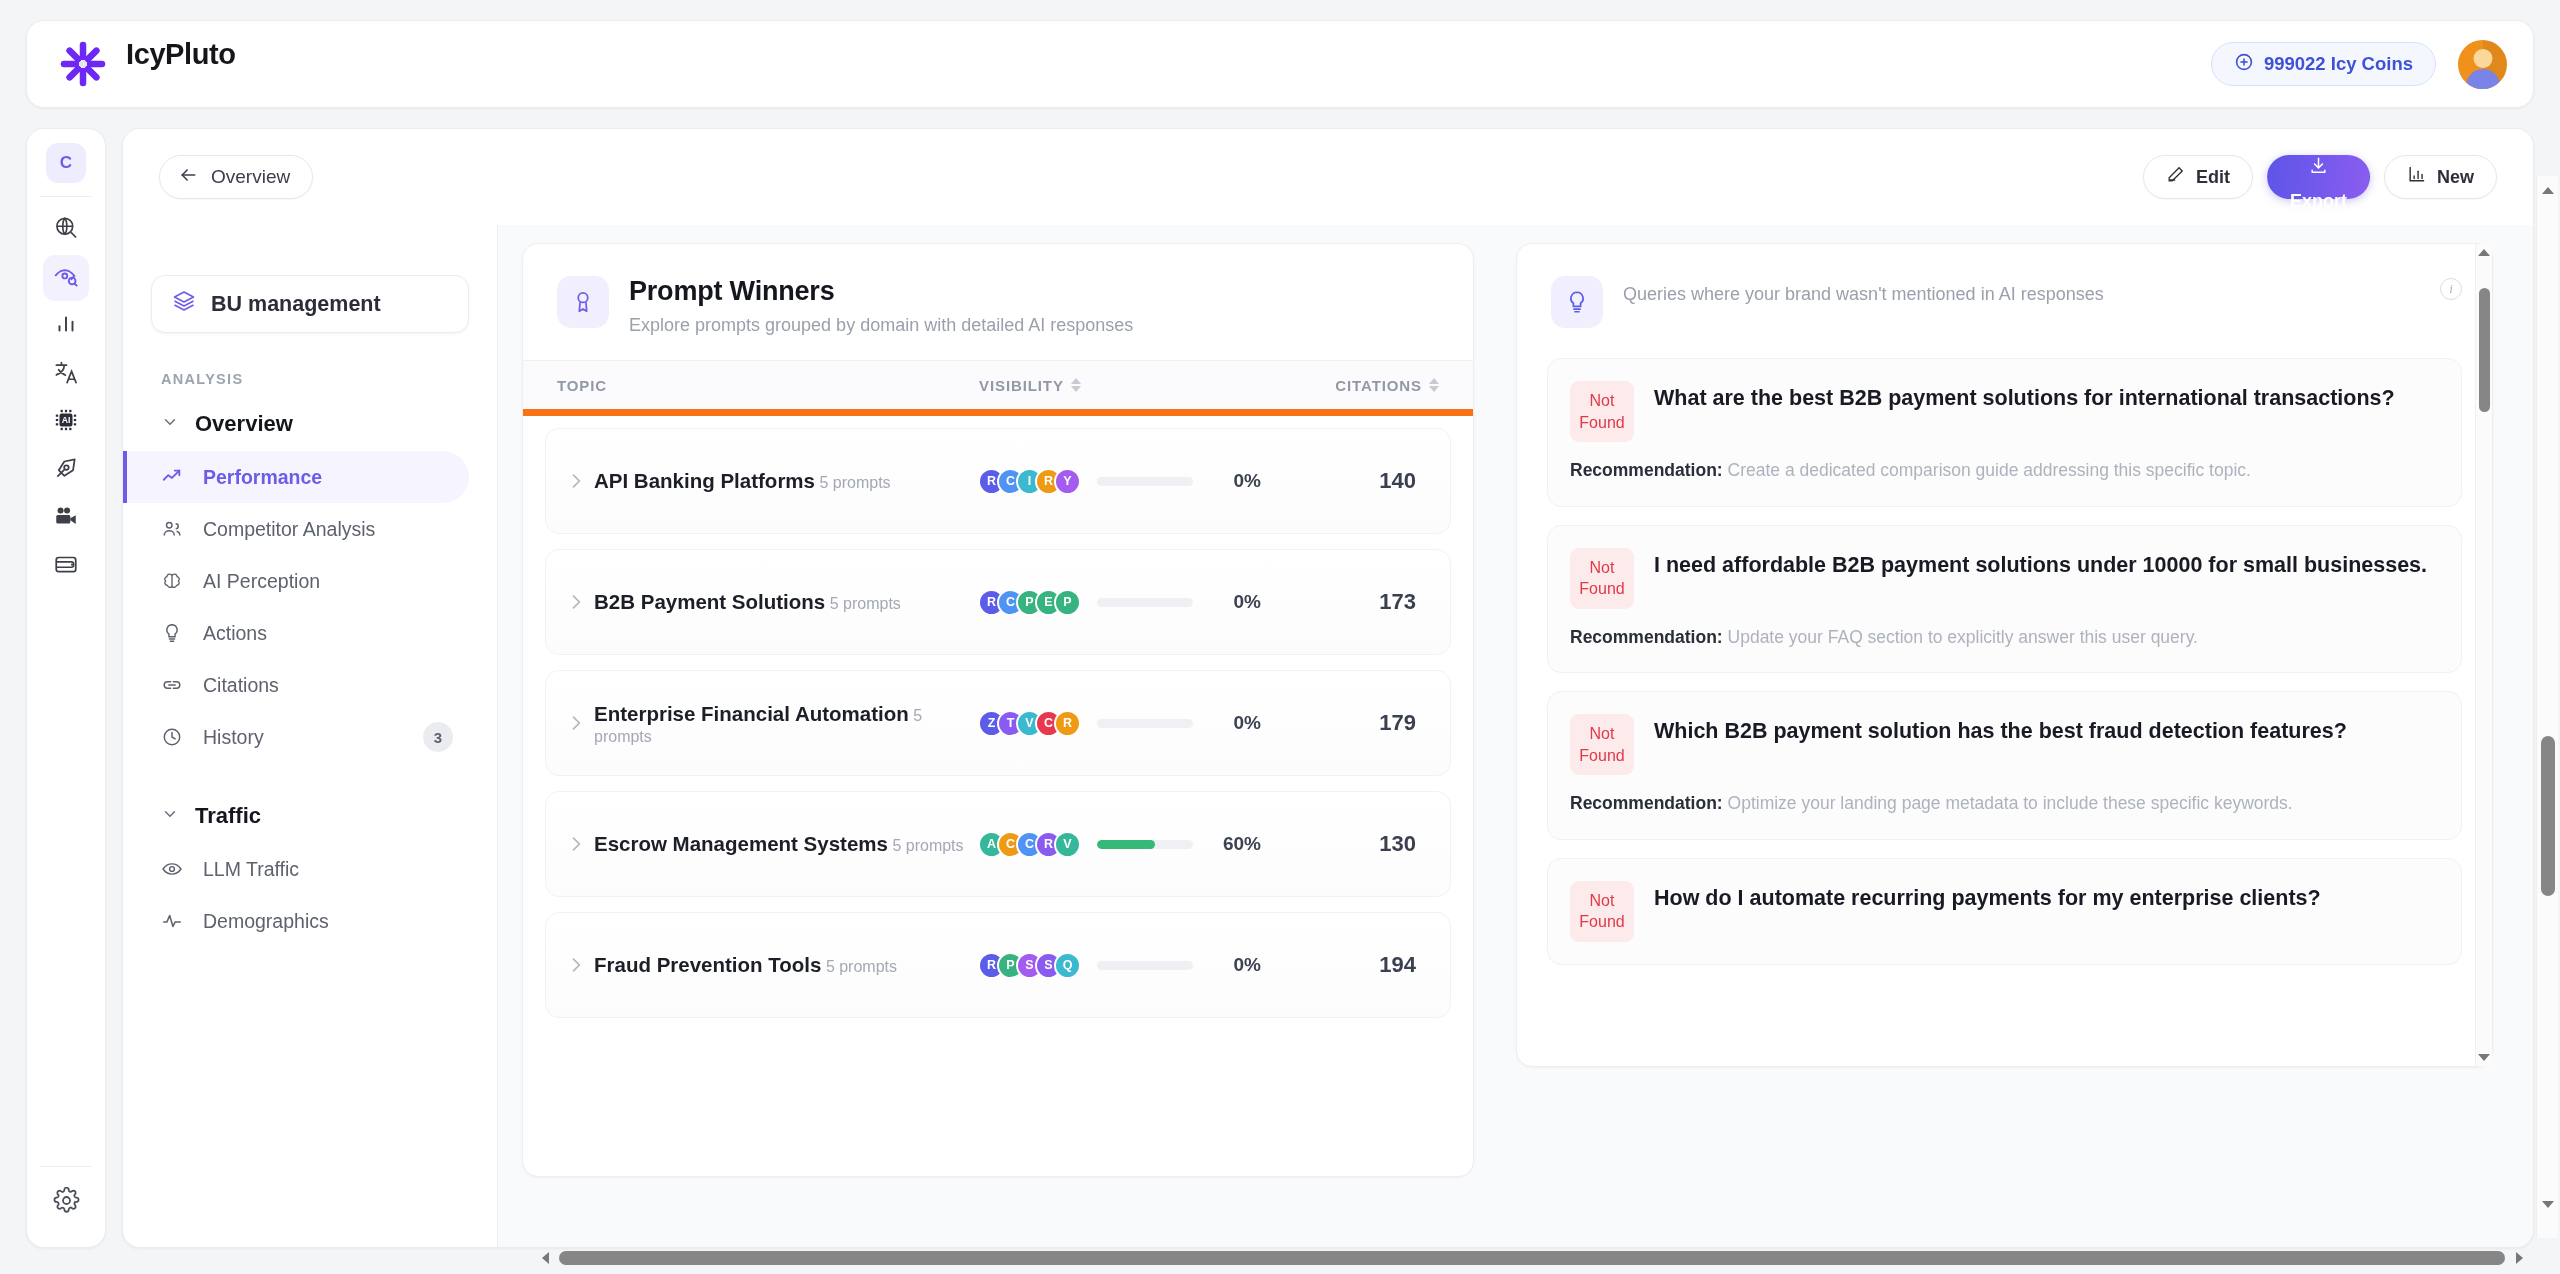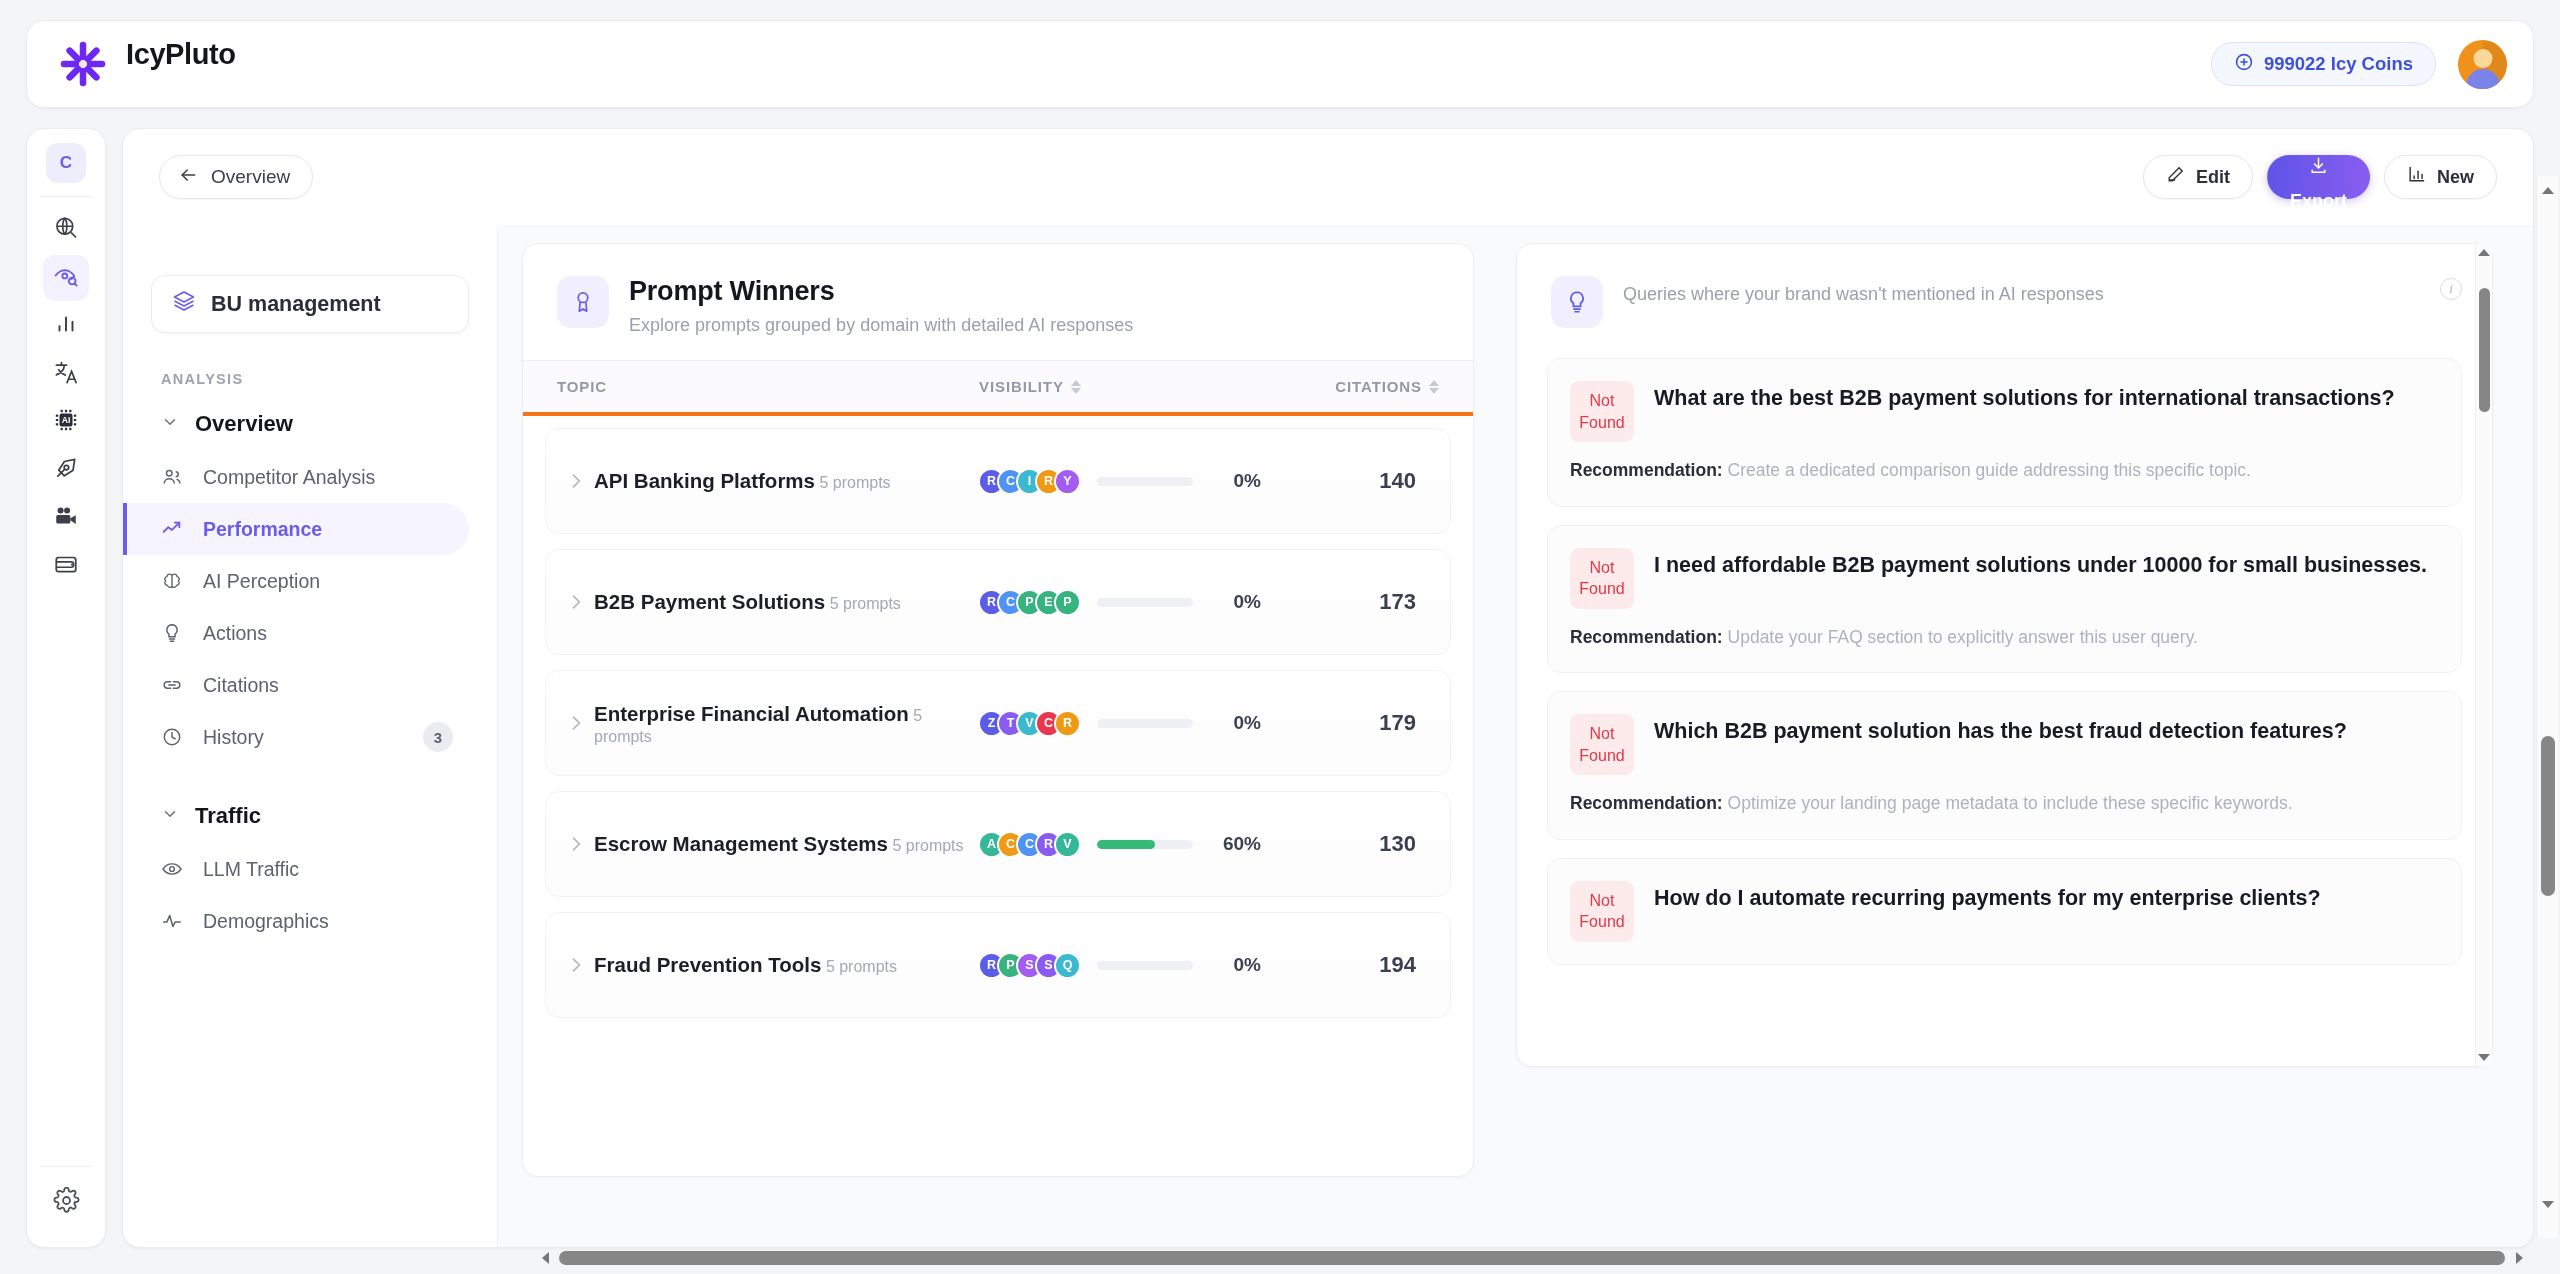--- a/index.html
+++ b/index.html
@@ -175,21 +175,21 @@
     width: 52px; height: 52px; border-radius: 14px; background:#f1effe;
     display:flex; align-items:center; justify-content:center; color:#6c5ce7; flex:none;
   }
   .card-title { font-size: 27px; font-weight: 700; color:#15171e; letter-spacing:-.2px; }
   .card-sub { font-size: 18px; color:#9aa0ac; margin-top: 8px; }
 
   
   .winners { width: 952px; flex: none; height: 934px; position: relative; }
   .wtable-head {
     display:flex; align-items:center; height: 56px;
-    border-top:1px solid #f0f0f4; border-bottom:4px solid #f97316;
+    border-top:1px solid #f0f0f4; border-bottom:7px solid #f97316;
     background:#fbfbfd; padding: 0 34px; color:#9298a6;
     font-size: 15px; font-weight: 700; letter-spacing:.9px;
   }
   .th-topic { flex:1; }
   .th-vis { width: 310px; display:flex; align-items:center; gap:7px; }
   .th-cit { width: 150px; display:flex; align-items:center; justify-content:flex-end; gap:7px; }
   .sortico { display:flex; flex-direction:column; gap:2px; }
   .sortico i { width:0;height:0;border-left:5px solid transparent;border-right:5px solid transparent; }
   .sortico i.up { border-bottom:6px solid #c6cad4; }
   .sortico i.dn { border-top:6px solid #c6cad4; }
@@ -479,39 +479,39 @@
 
     <div class="grp">
       <span>
         <svg width="18" height="18" viewBox="0 0 24 24" fill="none" stroke="#6a6f7c" stroke-width="2" stroke-linecap="round">
             <polyline points="6,9 12,15 18,9"></polyline>
           </svg>
       </span>
       <span>Overview</span>
     </div>
 
+    <div class="nav-item active">
+      <span class="nv-ico">
+        <svg width="22" height="22" viewBox="0 0 24 24" fill="none" stroke="currentColor" stroke-width="2" stroke-linecap="round" stroke-linejoin="round">
+            <polyline points="3,15 8,10 12,13 20,5"></polyline>
+            <polyline points="15,5 20,5 20,10"></polyline>
+          </svg>
+      </span>
+      <span>Performance</span>
+    </div>
+
     <div class="nav-item">
       <span class="nv-ico">
         <svg width="22" height="22" viewBox="0 0 24 24" fill="none" stroke="currentColor" stroke-width="1.6">
             <circle cx="9" cy="8" r="3"></circle>
             <path d="M3.5 19c0-3 2.5-5 5.5-5s5.5 2 5.5 5"></path>
             <path d="M16 6.2a2.8 2.8 0 010 5.6M17 14.4c2.2.6 3.6 2.3 3.6 4.6"></path>
           </svg>
       </span>
       <span>Competitor Analysis</span>
-    </div>
-
-    <div class="nav-item active">
-      <span class="nv-ico">
-        <svg width="22" height="22" viewBox="0 0 24 24" fill="none" stroke="currentColor" stroke-width="2" stroke-linecap="round" stroke-linejoin="round">
-            <polyline points="3,15 8,10 12,13 20,5"></polyline>
-            <polyline points="15,5 20,5 20,10"></polyline>
-          </svg>
-      </span>
-      <span>Performance</span>
     </div>
 
     <div class="nav-item">
       <span class="nv-ico">
         <svg width="22" height="22" viewBox="0 0 24 24" fill="none" stroke="currentColor" stroke-width="1.5">
             <path d="M12 4.5v15"></path>
             <path d="M12 6a3 3 0 00-5.6 1.3A2.7 2.7 0 005 12a2.8 2.8 0 002 4.8A3 3 0 0012 18"></path>
             <path d="M12 6a3 3 0 015.6 1.3A2.7 2.7 0 0119 12a2.8 2.8 0 01-2 4.8A3 3 0 0112 18"></path>
           </svg>
       </span>

